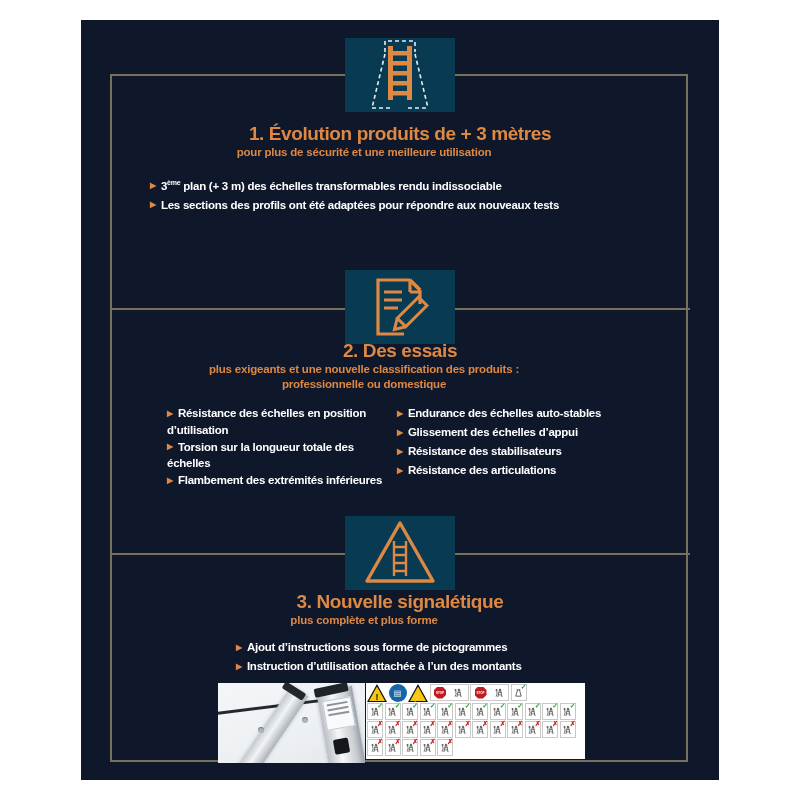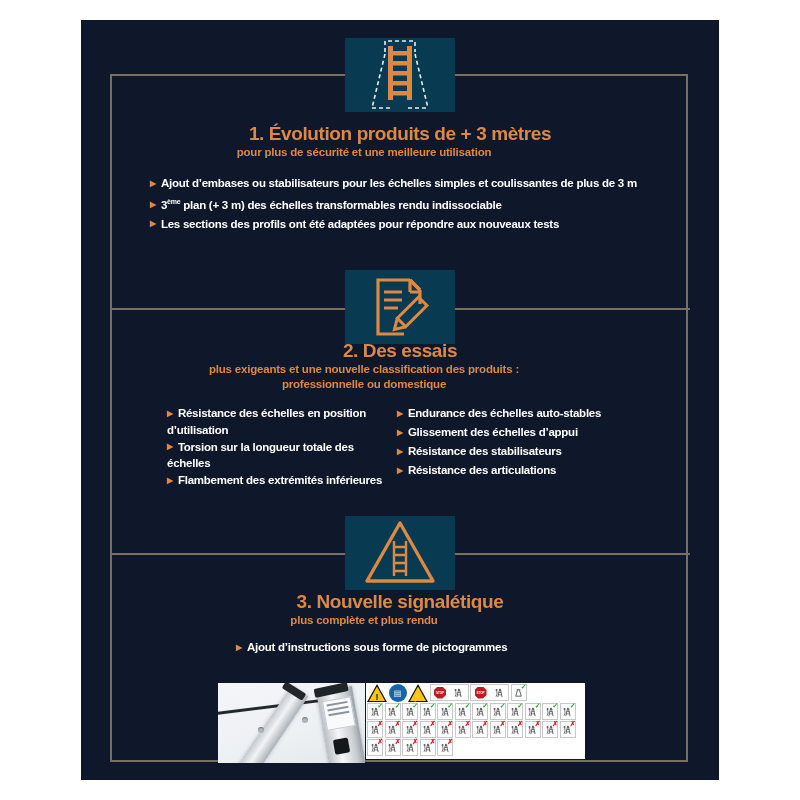--- a/index.html
+++ b/index.html
@@ -97,23 +97,20 @@
           <rect x="36" y="43" width="24" height="4.5"></rect>
           <rect x="36" y="53" width="24" height="4.5"></rect>
         </g>
       </svg>
     </div>
     <div class="sec-title t1">1. Évolution produits de + 3 mètres</div>
     <div class="sec-sub s1">pour plus de sécurité et une meilleure utilisation</div>
 
     <div class="bullets b1">
       <div class="bullet-row">
-        <span class="arr">▶</span><span>Ajout d’embases ou stabilisateurs pour les échelles simples et coulissantes de plus de 3 m</span>
-      </div>
-      <div class="bullet-row">
         <span class="arr">▶</span><span>3</span><sup>ème</sup><span> plan (+ 3 m) des échelles transformables rendu indissociable</span>
       </div>
       <div class="bullet-row">
         <span class="arr">▶</span><span>Les sections des profils ont été adaptées pour répondre aux nouveaux tests</span>
       </div>
     </div>
 
     <div class="icon-box i2">
       <svg width="96" height="74" viewBox="0 0 96 74" fill="none">
         <path d="M58 10 H26 V64 H52" stroke="#dd8843" stroke-width="3.2"></path>
@@ -159,25 +156,28 @@
     <div class="icon-box i3">
       <svg width="96" height="74" viewBox="0 0 96 74" fill="none">
         <path d="M48 7 L15 65 H81 Z" stroke="#dd8843" stroke-width="3.4" stroke-linejoin="round"></path>
         <g stroke="#dd8843" stroke-width="2.4">
           <path d="M42 25 V60 M54 25 V60"></path>
           <path d="M42 31 H54 M42 39 H54 M42 47 H54 M42 55 H54"></path>
         </g>
       </svg>
     </div>
     <div class="sec-title t3">3. Nouvelle signalétique</div>
-    <div class="sec-sub s3">plus complète et plus rendu</div>
+    <div class="sec-sub s3">plus complète et plus forme</div>
 
     <div class="bullets b3">
       <div class="bullet-row">
         <span class="arr">▶</span><span>Ajout d’instructions sous forme de pictogrammes</span>
+      </div>
+      <div class="bullet-row">
+        <span class="arr">▶</span><span>Instruction d’utilisation attachée à l’un des montants</span>
       </div>
     </div>
 
     <div class="photo">
       <div class="back-edge"></div>
       <div class="rail-left"></div>
       <div class="cap2"></div>
       <div class="rail-right">
         <div class="cap"></div>
         <div class="sticker">

